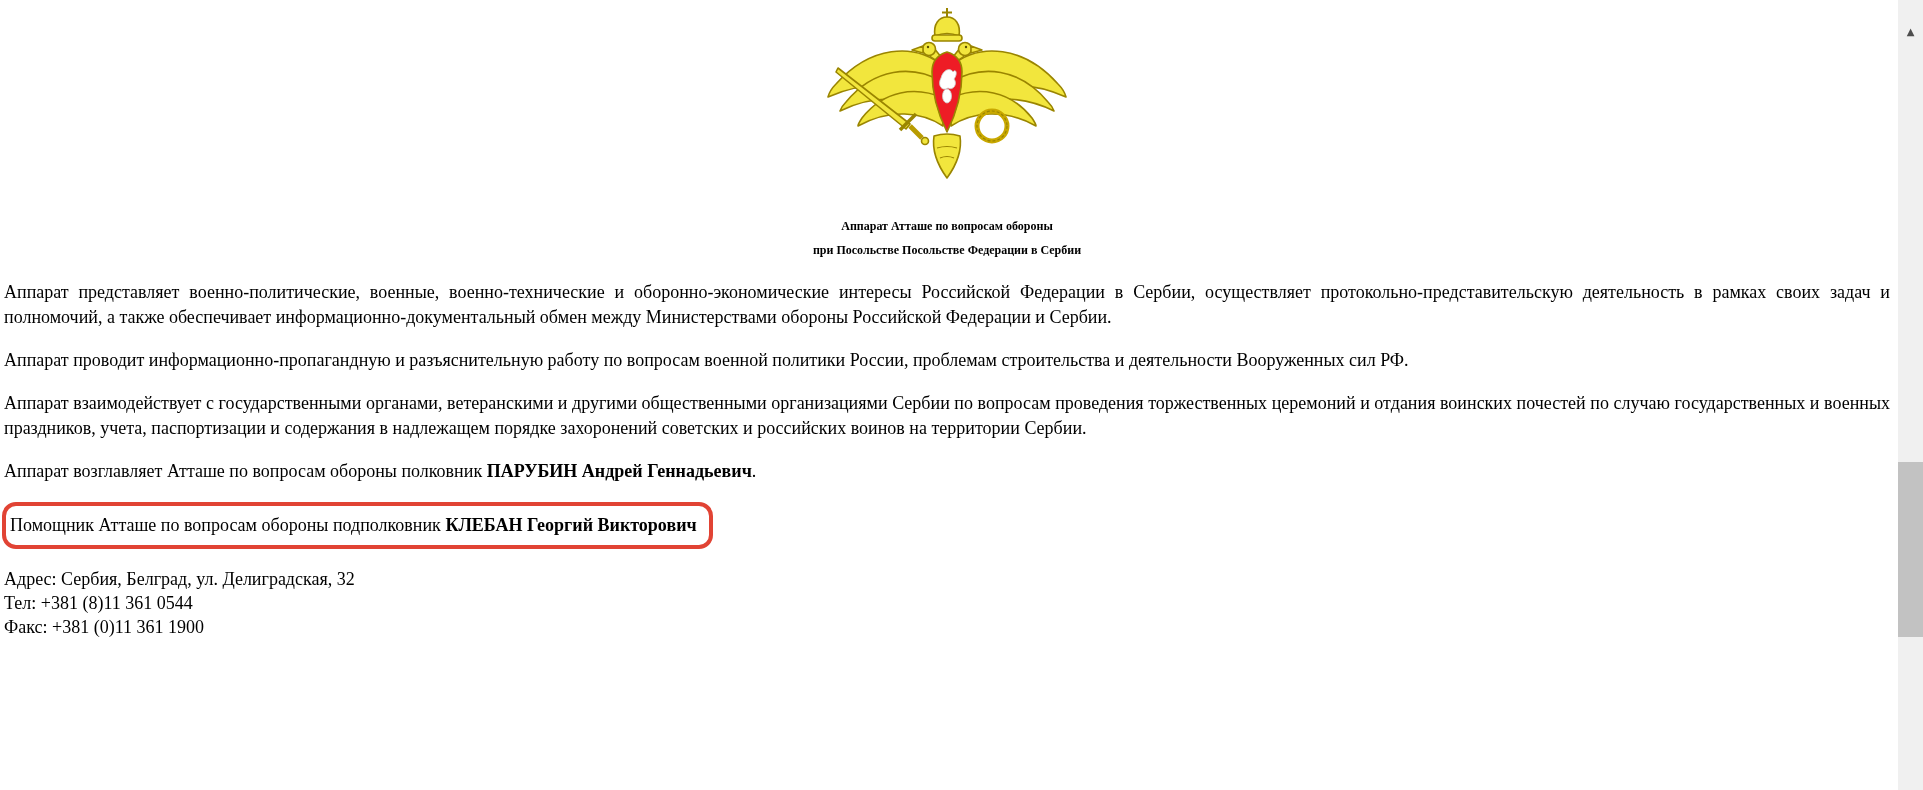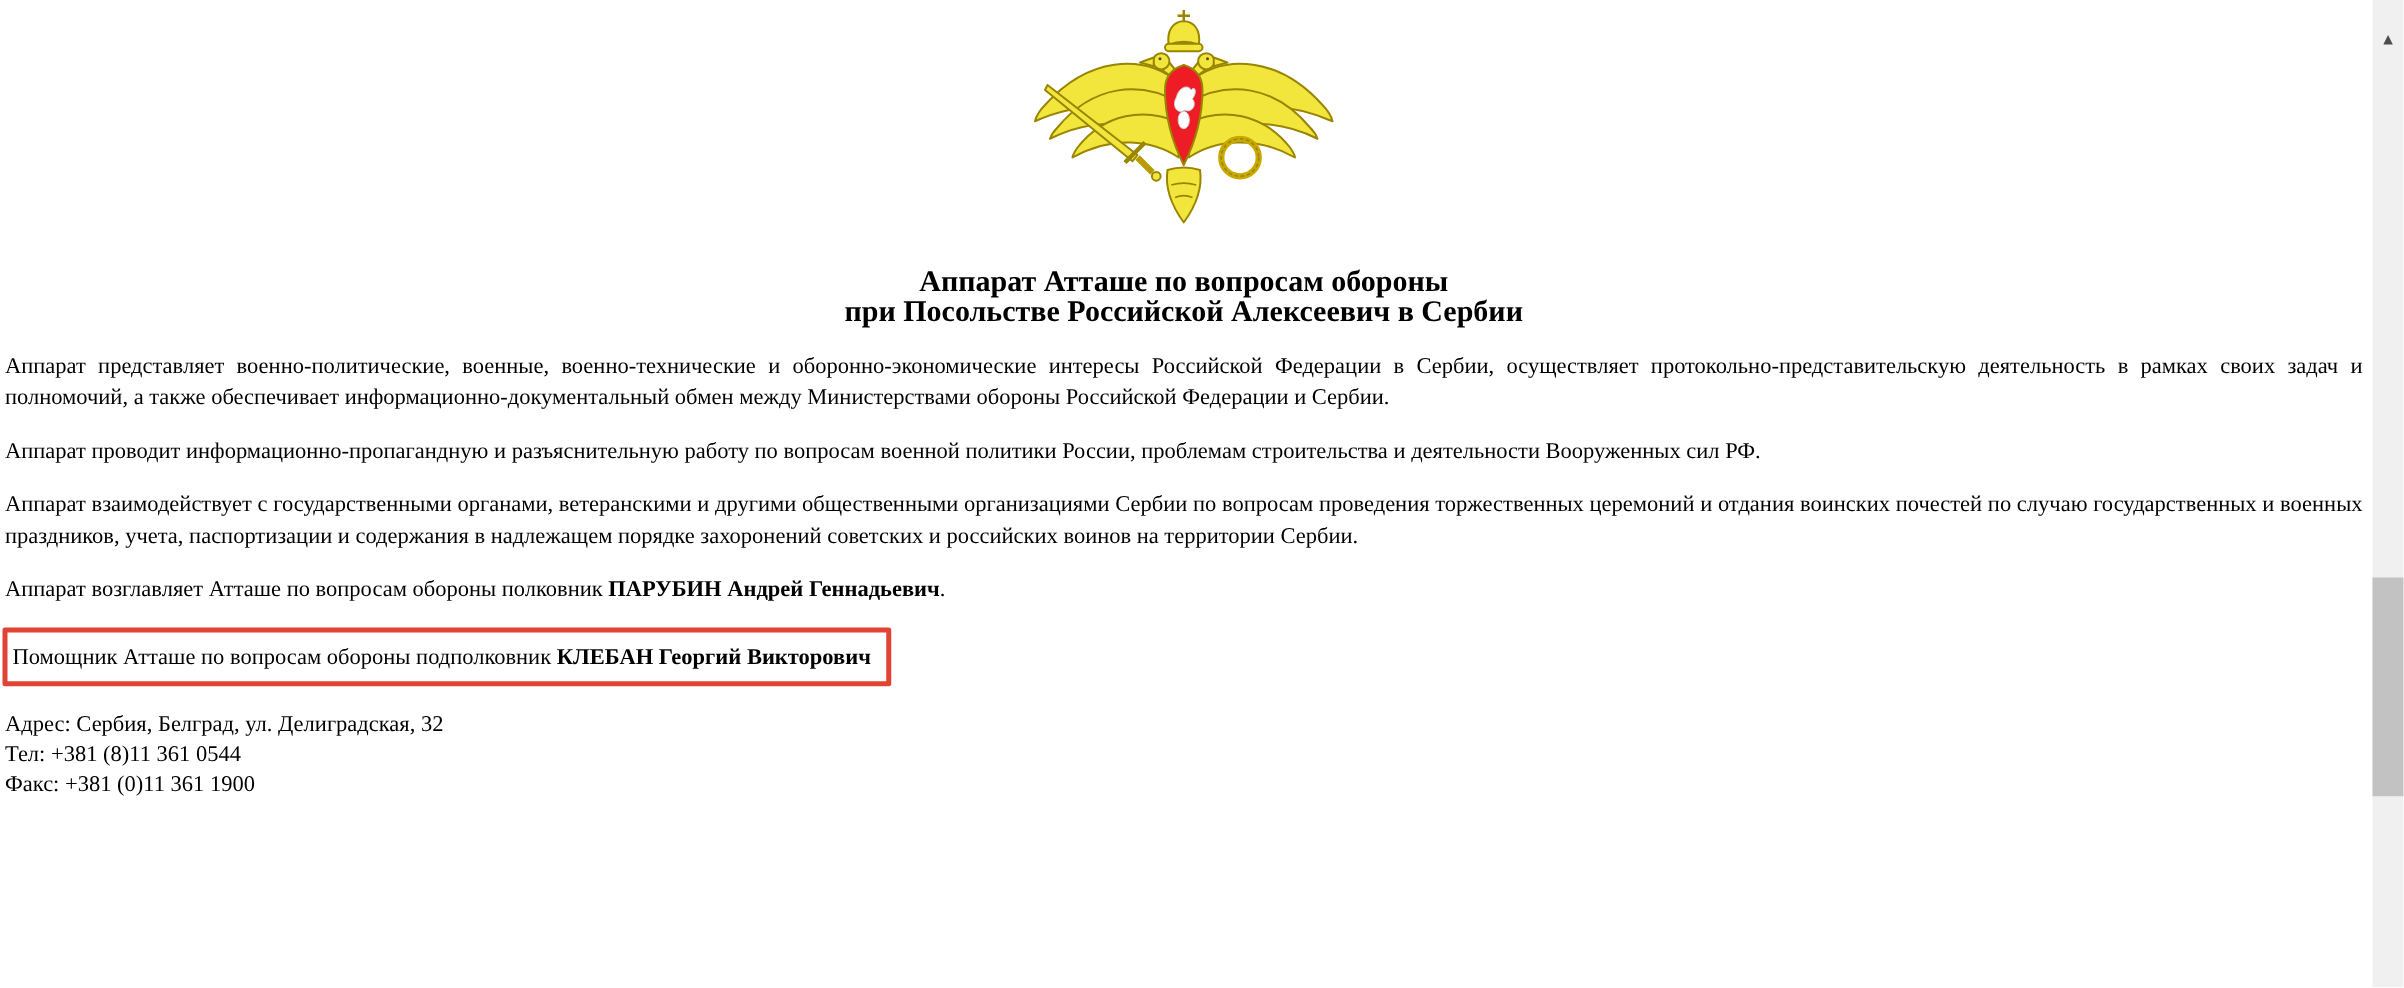--- a/index.html
+++ b/index.html
@@ -23,32 +23,32 @@
   }
   .emblem-wrap {
     margin-top: 6px;
     text-align: center;
     height: 180px;
   }
   .doc-title {
     margin-top: 28px;
     text-align: center;
     font-weight: bold;
-    font-size: 24px;
+    font-size: 12px;
     line-height: 24px;
   }
   p.para {
     margin: 18px 0;
     text-align: justify;
   }
   p.official { margin: 18px 0; }
   .highlight-box {
     display: inline-block;
     border: 4px solid #e14334;
-    border-radius: 2px;
+    border-radius: 14px;
     padding: 7px 12px 7px 4px;
     margin-left: -2px;
   }
   p.contact-heading { margin: 20px 0 18px 0; }
   .contacts { margin-top: 18px; line-height: 24px; }
   
   .scrollbar {
     position: absolute;
     top: 0; right: 0;
     width: 25px; height: 790px;
@@ -120,21 +120,21 @@
 
           <path d="M125,46 C115,49 110,56 110,66 C110,88 115,106 125,126 C135,106 140,88 140,66 C140,56 135,49 125,46 Z" fill="#ee1c25" stroke="#9a8500"></path>
           <path d="M119,72 C121,64 128,61 131,66 C134,62 136,68 132,73 C136,78 131,85 126,82 C120,86 115,79 119,72 Z" fill="#ffffff" stroke="#cccccc" stroke-width="0.8"></path>
           <ellipse cx="125" cy="90" rx="4.5" ry="7" fill="#ffffff" stroke="#cccccc" stroke-width="0.8"></ellipse>
         </g>
       </svg>
     </div>
 
     <div class="doc-title">
       <div>Аппарат Атташе по вопросам обороны</div>
-      <div>при Посольстве Российской Алексеевич в Сербии</div>
+      <div>при Посольстве Посольстве Федерации в Сербии</div>
     </div>
 
     <p class="para">Аппарат представляет военно-политические, военные, военно-технические и оборонно-экономические интересы Российской Федерации в Сербии, осуществляет протокольно-представительскую деятельность в рамках своих задач и полномочий, а также обеспечивает информационно-документальный обмен между Министерствами обороны Российской Федерации и Сербии.</p>
     <p class="para">Аппарат проводит информационно-пропагандную и разъяснительную работу по вопросам военной политики России, проблемам строительства и деятельности Вооруженных сил РФ.</p>
     <p class="para">Аппарат взаимодействует с государственными органами, ветеранскими и другими общественными организациями Сербии по вопросам проведения торжественных церемоний и отдания воинских почестей по случаю государственных и военных праздников, учета, паспортизации и содержания в надлежащем порядке захоронений советских и российских воинов на территории Сербии.</p>
 
     <p class="official"><span>Аппарат возглавляет Атташе по вопросам обороны полковник </span><b>ПАРУБИН Андрей Геннадьевич</b><span>.</span></p>
 
 
 

